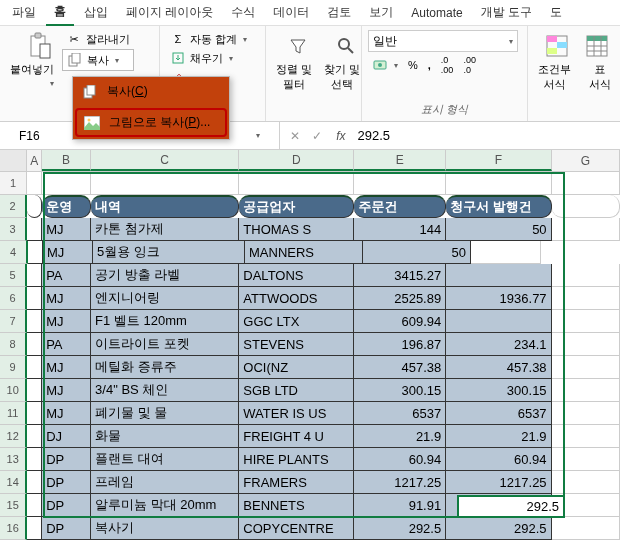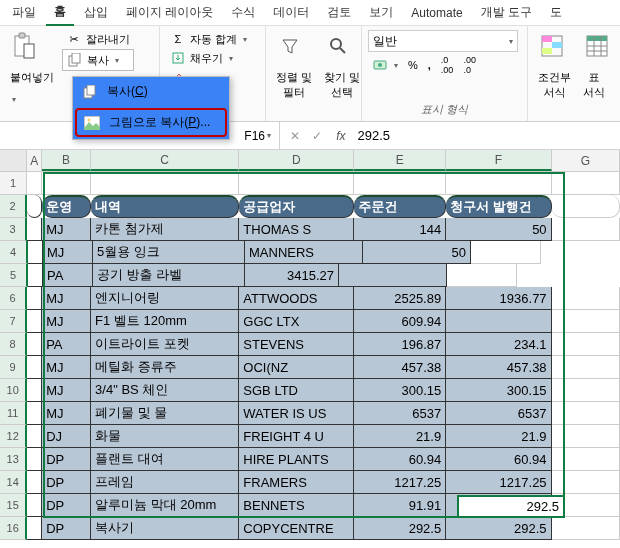--- a/index.html
+++ b/index.html
@@ -8,40 +8,40 @@
 
 .menubar { display: flex; align-items: center; height: 26px; padding: 4px 4px; border-bottom: 1px solid #e0e0e0; gap: 2px; }
 .menubar .menu-item { padding: 4px 8px; font-size: 12px; color: #333; cursor: pointer; }
 .menubar .menu-item.active { border-bottom: 2px solid #107c41; font-weight: 600; }
 
 
 .ribbon { display: flex; height: 96px; border-bottom: 1px solid #d0d0d0; background: #fafafa; }
 .ribbon-group { display: flex; flex-direction: column; padding: 4px 6px; border-right: 1px solid #e0e0e0; position: relative; }
 .ribbon-group-body { flex: 1; display: flex; align-items: flex-start; gap: 4px; }
 .ribbon-group-label { text-align: center; font-size: 11px; color: #666; padding-top: 2px; font-style: italic; }
-.big-btn { display: flex; flex-direction: column; align-items: flex-start; gap: 10px; padding: 2px 4px; font-size: 11px; cursor: pointer; }
+.big-btn { display: flex; flex-direction: column; align-items: flex-end; gap: 2px; padding: 2px 4px; font-size: 11px; cursor: pointer; }
 .big-btn .ic { width: 28px; height: 28px; display: flex; align-items: center; justify-content: center; }
 .small-row { display: flex; align-items: center; gap: 4px; font-size: 11px; padding: 1px 4px; cursor: pointer; white-space: nowrap; }
 .small-row .ic { width: 16px; height: 16px; display: flex; align-items: center; justify-content: center; }
 .col { display: flex; flex-direction: column; gap: 1px; }
 .caret { font-size: 8px; color: #666; margin-left: 2px; }
 
 
 .num-format { display: flex; align-items: center; border: 1px solid #ccc; background: #fff; height: 22px; width: 150px; padding: 0 4px; justify-content: space-between; font-size: 12px; }
 
 
-.copy-submenu { position: absolute; top: 76px; left: 72px; background: #3b82f6; border: 1px solid #bbb; box-shadow: 2px 2px 6px rgba(0,0,0,0.25); z-index: 100; width: 158px; }
+.copy-submenu { position: absolute; top: 76px; left: 72px; background: #c2410c; border: 1px solid #bbb; box-shadow: 2px 2px 6px rgba(0,0,0,0.25); z-index: 100; width: 158px; }
 .copy-submenu .item { display: flex; align-items: center; gap: 8px; padding: 6px 8px; font-size: 12px; }
 .copy-submenu .item.hl { border: 2px solid #c00000; border-radius: 4px; margin: 2px; padding: 4px 6px; }
 .copy-submenu .ic { width: 18px; height: 16px; display: flex; align-items: center; justify-content: center; }
 .copy-submenu .u { text-decoration: underline; }
 
 
 .formula-bar { display: flex; align-items: center; height: 28px; border-bottom: 1px solid #d0d0d0; }
-.name-box { width: 280px; display: flex; align-items: center; border-right: 1px solid #d0d0d0; height: 100%; padding: 0 8px; justify-content: flex-end; }
+.name-box { width: 280px; display: flex; align-items: center; border-right: 1px solid #d0d0d0; height: 100%; padding: 0 19px; justify-content: space-between; }
 .fx-btns { display: flex; align-items: center; gap: 4px; padding: 0 6px; color: #999; }
 .fx-btns span { padding: 0 4px; }
 .fx-lbl { font-style: italic; color: #555; padding: 0 4px; }
 .formula-val { padding: 0 8px; font-size: 13px; }
 
 
 .grid { position: relative; }
 .colheads { display: flex; height: 22px; background: #f3f3f3; border-bottom: 1px solid #ccc; }
 .colheads .selall { width: 28px; border-right: 1px solid #ccc; background: #e8e8e8; }
 .colheads .ch { border-right: 1px solid #ccc; text-align: center; font-size: 12px; color: #555; display: flex; align-items: center; justify-content: center; }
@@ -337,20 +337,21 @@
         <div class="cell cC">5월용 잉크</div>
         <div class="cell cD">MANNERS</div>
         <div class="cell cF r">50</div>
         <div class="cell cG"></div>
       </div>
       <div class="row datarow">
         <div class="rowhead sel">5</div>
         <div class="cell" style="width:15px;background:#fff"></div>
         <div class="cell cB">PA</div>
         <div class="cell cC">공기 방출 라벨</div>
+        <div class="cell cD">DALTONS</div>
         <div class="cell cE r">3415.27</div>
         <div class="cell cF r"></div>
         <div class="cell cG"></div>
       </div>
       <div class="row datarow">
         <div class="rowhead sel">6</div>
         <div class="cell" style="width:15px;background:#fff"></div>
         <div class="cell cB">MJ</div>
         <div class="cell cC">엔지니어링</div>
         <div class="cell cD">ATTWOODS</div>

